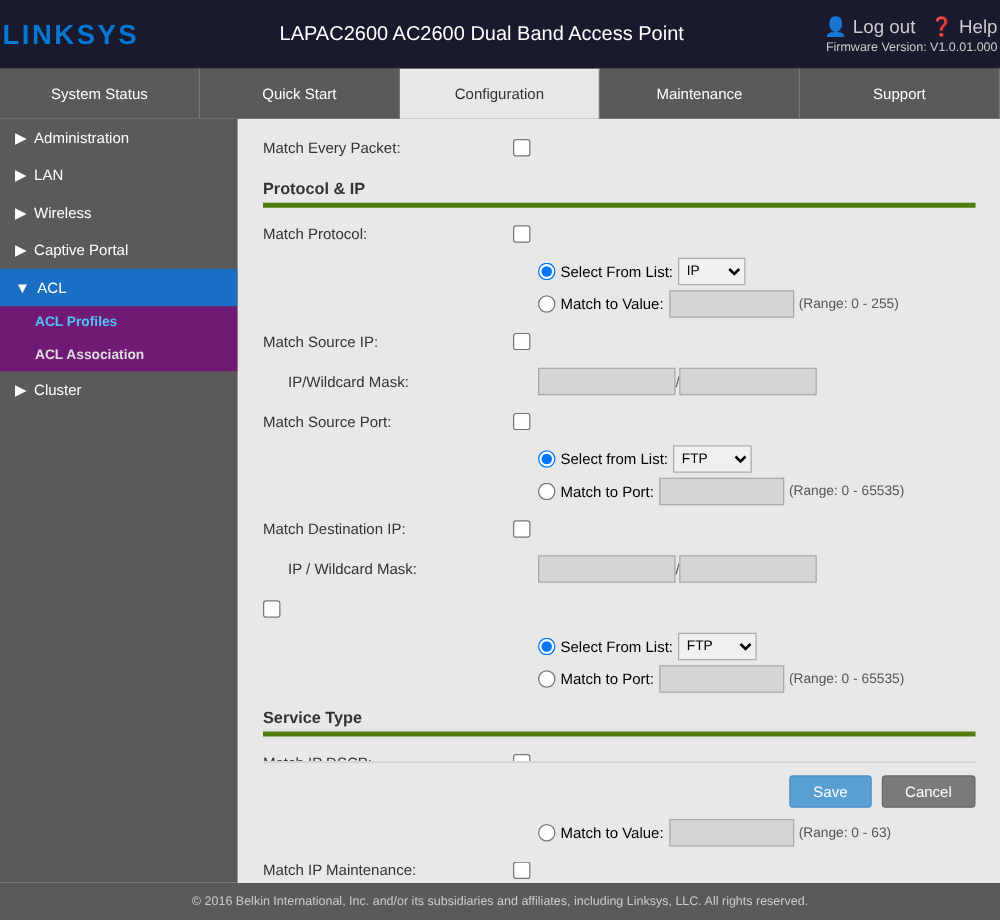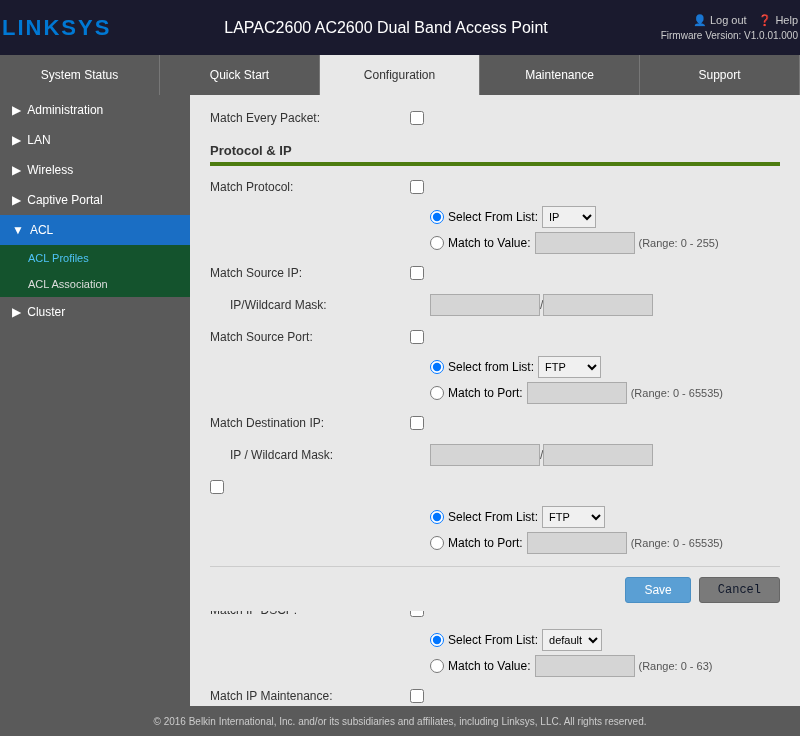--- a/index.html
+++ b/index.html
@@ -4,62 +4,62 @@
   <style>
     * { box-sizing: border-box; margin: 0; padding: 0; }
     body { font-family: Arial, sans-serif; font-size: 12px; background: #d0d0d0; width: 800px; height: 736px; overflow: hidden; }
 
     
     .header { background: #1a1a2e; height: 55px; display: flex; align-items: center; justify-content: space-between; padding: 0 2px; }
     .logo { color: #fff; font-size: 22px; font-weight: bold; letter-spacing: 2px; }
     .logo span { color: #0078d4; }
     .header-title { color: #fff; font-size: 16px; flex: 1; text-align: center; }
     .header-right { display: flex; flex-direction: column; align-items: flex-end; gap: 3px; }
-    .header-links { display: flex; gap: 12px; color: #ccc; font-size: 11px; }
+    .header-links { display: flex; gap: 12px; color: #ccc; font-size: 15px; }
     .header-links a { color: #ccc; text-decoration: none; cursor: pointer; }
     .firmware { color: #ccc; font-size: 10px; }
 
     
     .nav-tabs { background: #5a5a5a; display: flex; height: 40px; }
     .nav-tab { flex: 1; display: flex; align-items: center; justify-content: center; color: #fff; cursor: pointer; font-size: 12px; border-right: 1px solid #777; }
     .nav-tab.active { background: #e8e8e8; color: #333; }
 
     
     .main { display: flex; height: calc(736px - 55px - 40px - 30px); }
 
     
     .sidebar { width: 190px; background: #5a5a5a; flex-shrink: 0; overflow-y: auto; }
     .sidebar-item { padding: 8px 12px; color: #fff; cursor: pointer; display: flex; align-items: center; gap: 6px; font-size: 12px; }
     .sidebar-item.active { background: #1a6ec4; }
-    .sidebar-sub { background: #14532d; }
+    .sidebar-sub { background: #701a75; font-weight: bold; }
     .sidebar-sub-item { padding: 7px 12px 7px 28px; color: #ddd; cursor: pointer; font-size: 11px; }
     .sidebar-sub-item.active { color: #4fc3f7; }
 
     
-    .content { flex: 1; background: #e8e8e8; overflow-y: auto; padding: 10px 20px 95px 20px; position: relative; }
+    .content { flex: 1; background: #e8e8e8; overflow-y: auto; padding: 10px 20px 52px 20px; position: relative; }
 
     
     .section-title { font-size: 13px; font-weight: bold; color: #333; margin: 12px 0 8px 0; border-bottom: 4px solid #4d7c0f; padding-bottom: 4px; }
     .form-row { display: flex; align-items: center; margin-bottom: 6px; min-height: 26px; }
     .form-label { width: 200px; color: #333; font-size: 12px; flex-shrink: 0; }
     input[type="checkbox"] { width: 14px; height: 14px; cursor: pointer; }
     input[type="radio"] { width: 14px; height: 14px; cursor: pointer; }
     input[type="text"] { height: 22px; border: 1px solid #aaa; background: #d5d5d5; padding: 2px 4px; font-size: 11px; color: #555; }
     select { height: 22px; border: 1px solid #aaa; background: #f0f0f0; font-size: 11px; padding: 0 2px; cursor: pointer; }
     .range-text { font-size: 11px; color: #555; }
     .ip-slash { color: #555; font-size: 12px; }
     .indent { padding-left: 20px; }
     .radio-group { display: flex; flex-direction: column; gap: 4px; }
     .inline-controls { display: flex; align-items: center; gap: 4px; }
 
     
     .content-footer { position: sticky; bottom: 0; background: #e8e8e8; padding: 10px 0 8px 0; display: flex; justify-content: flex-end; gap: 8px; border-top: 1px solid #ccc; }
     .btn { padding: 5px 18px; font-size: 12px; cursor: pointer; border: 1px solid #aaa; border-radius: 3px; }
     .btn-save { background: #5a9fd4; color: #fff; border-color: #4a8fc4; }
-    .btn-cancel { background: #7a7a7a; color: #0f172a; border-color: #666; font-family: Liberation Mono, monospace; }
+    .btn-cancel { background: #7a7a7a; color: #ffffff; border-color: #666; }
 
     
     .page-footer { background: #5a5a5a; height: 30px; display: flex; align-items: center; justify-content: center; color: #ccc; font-size: 10px; }
 
     
     .content::-webkit-scrollbar { width: 8px; }
     .content::-webkit-scrollbar-track { background: #d0d0d0; }
     .content::-webkit-scrollbar-thumb { background: #aaa; }
   </style>
 </head>

